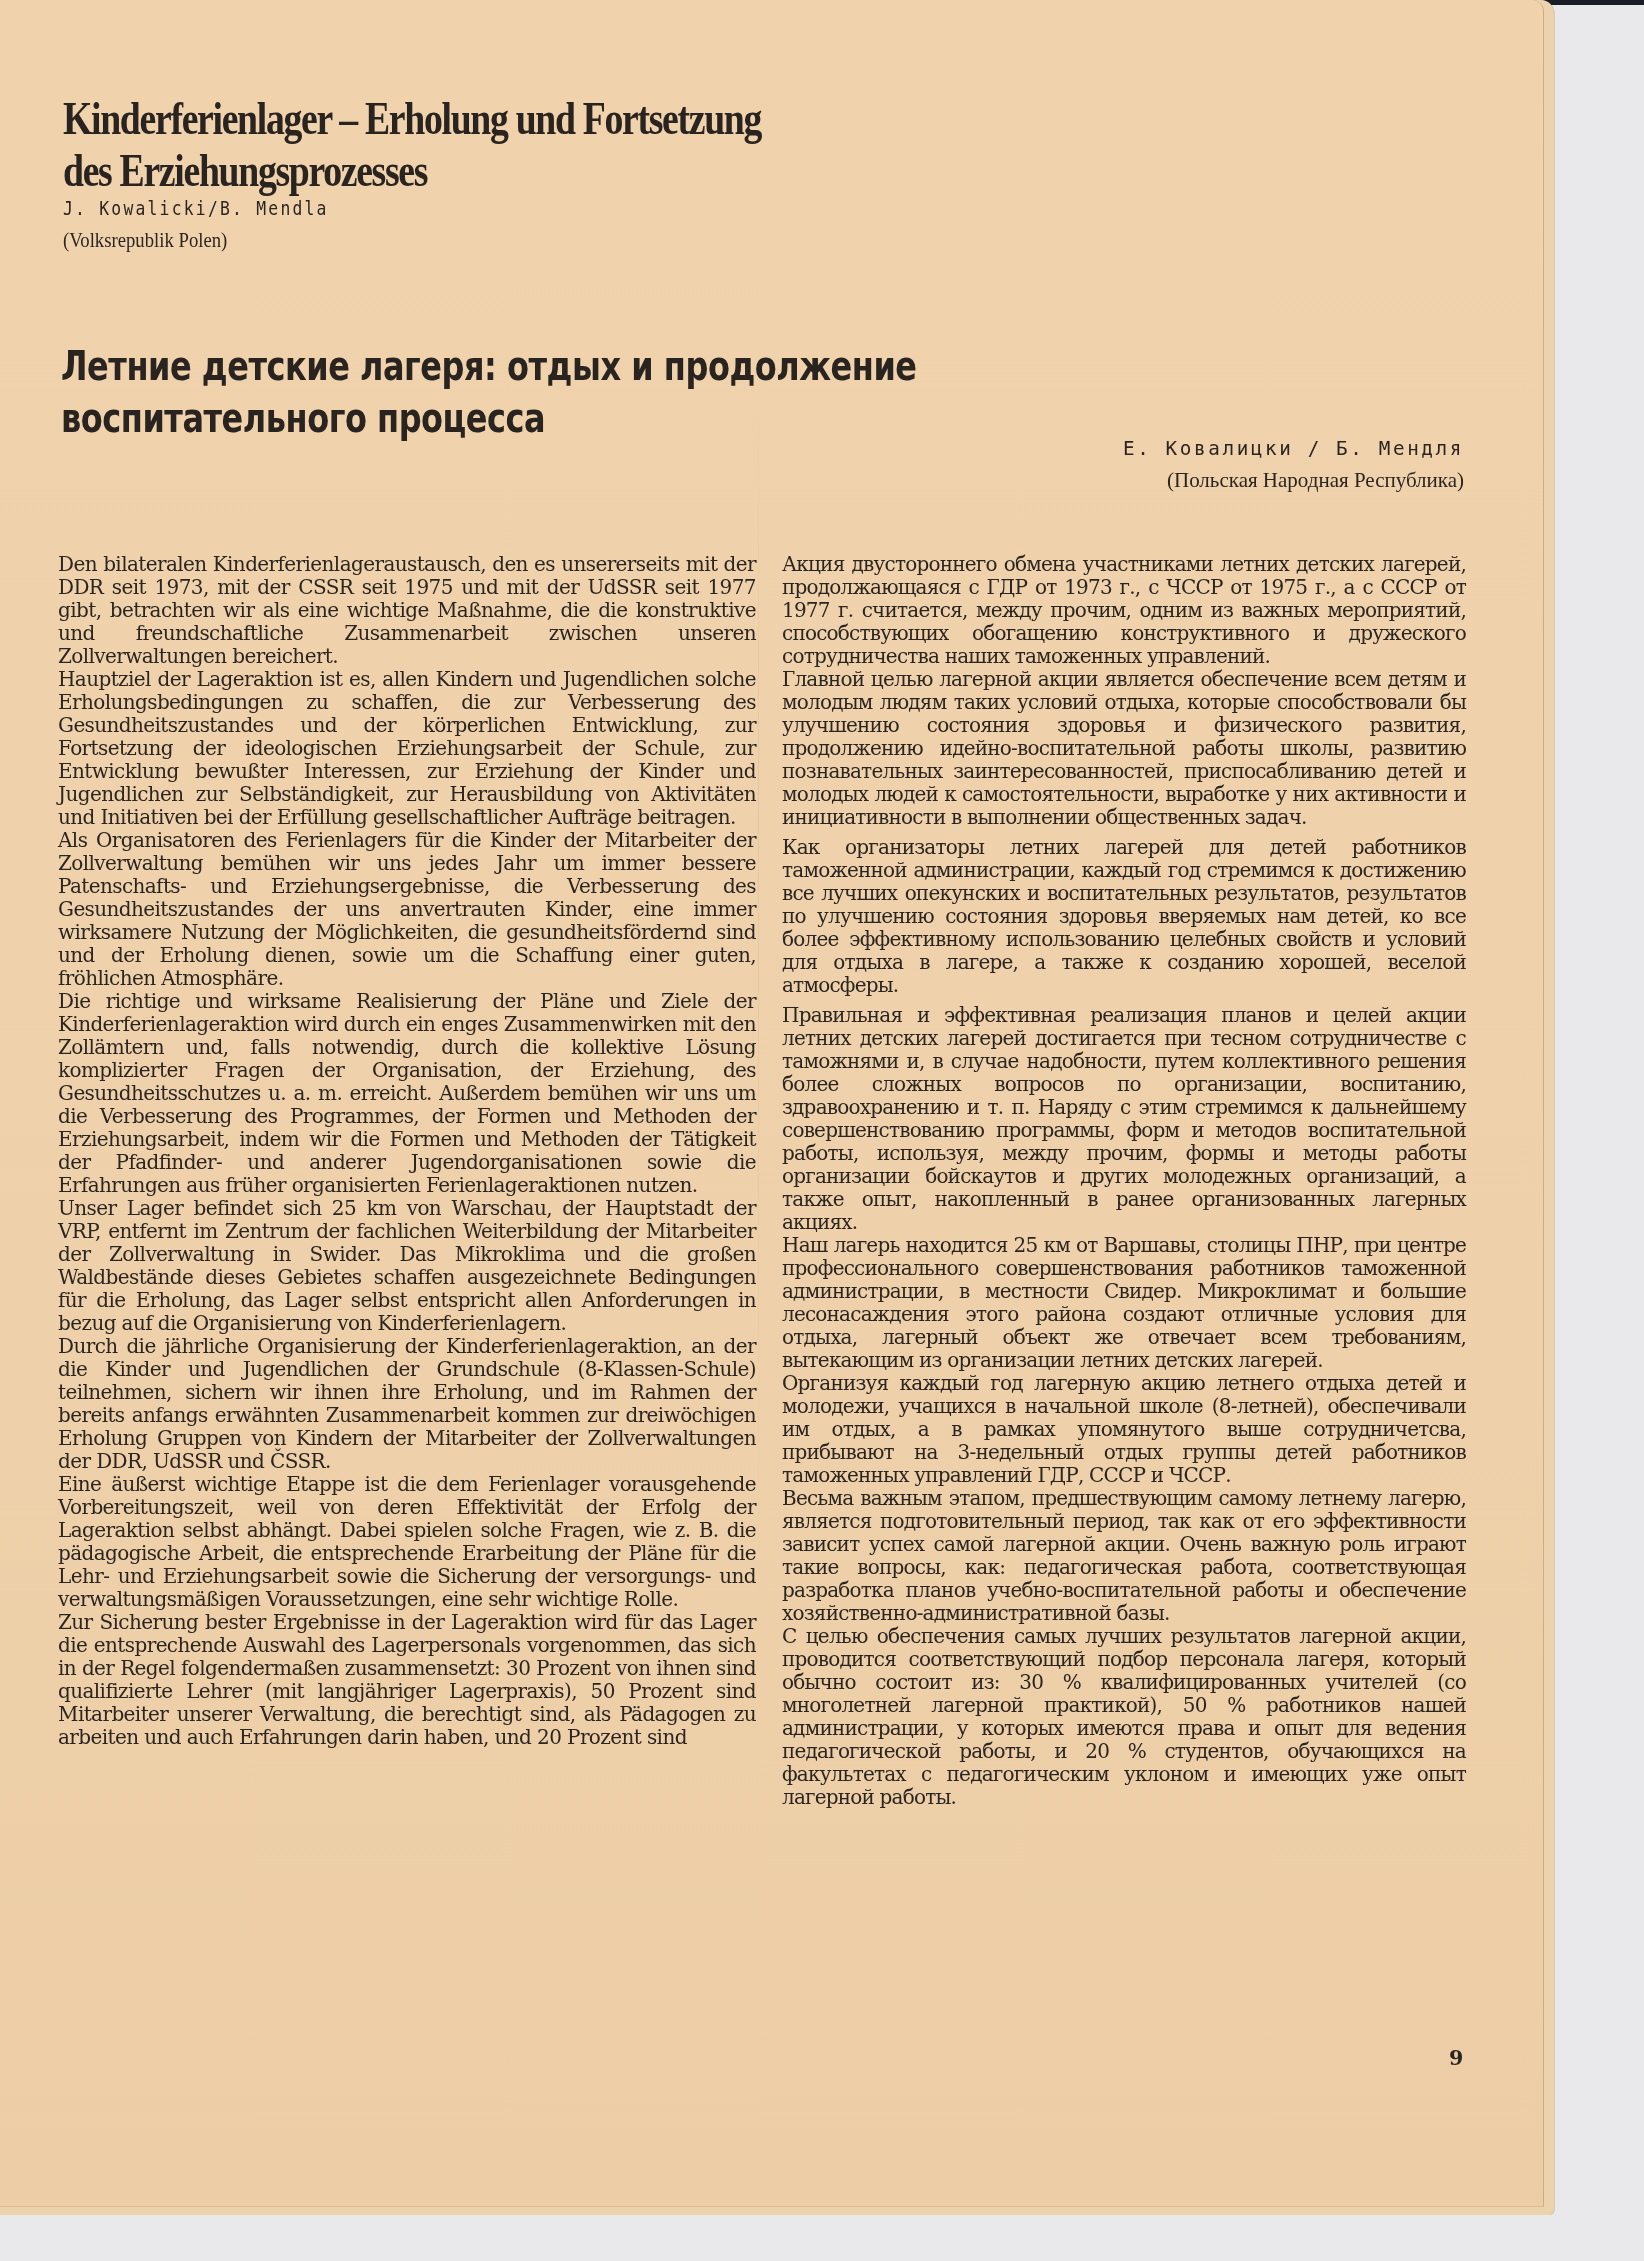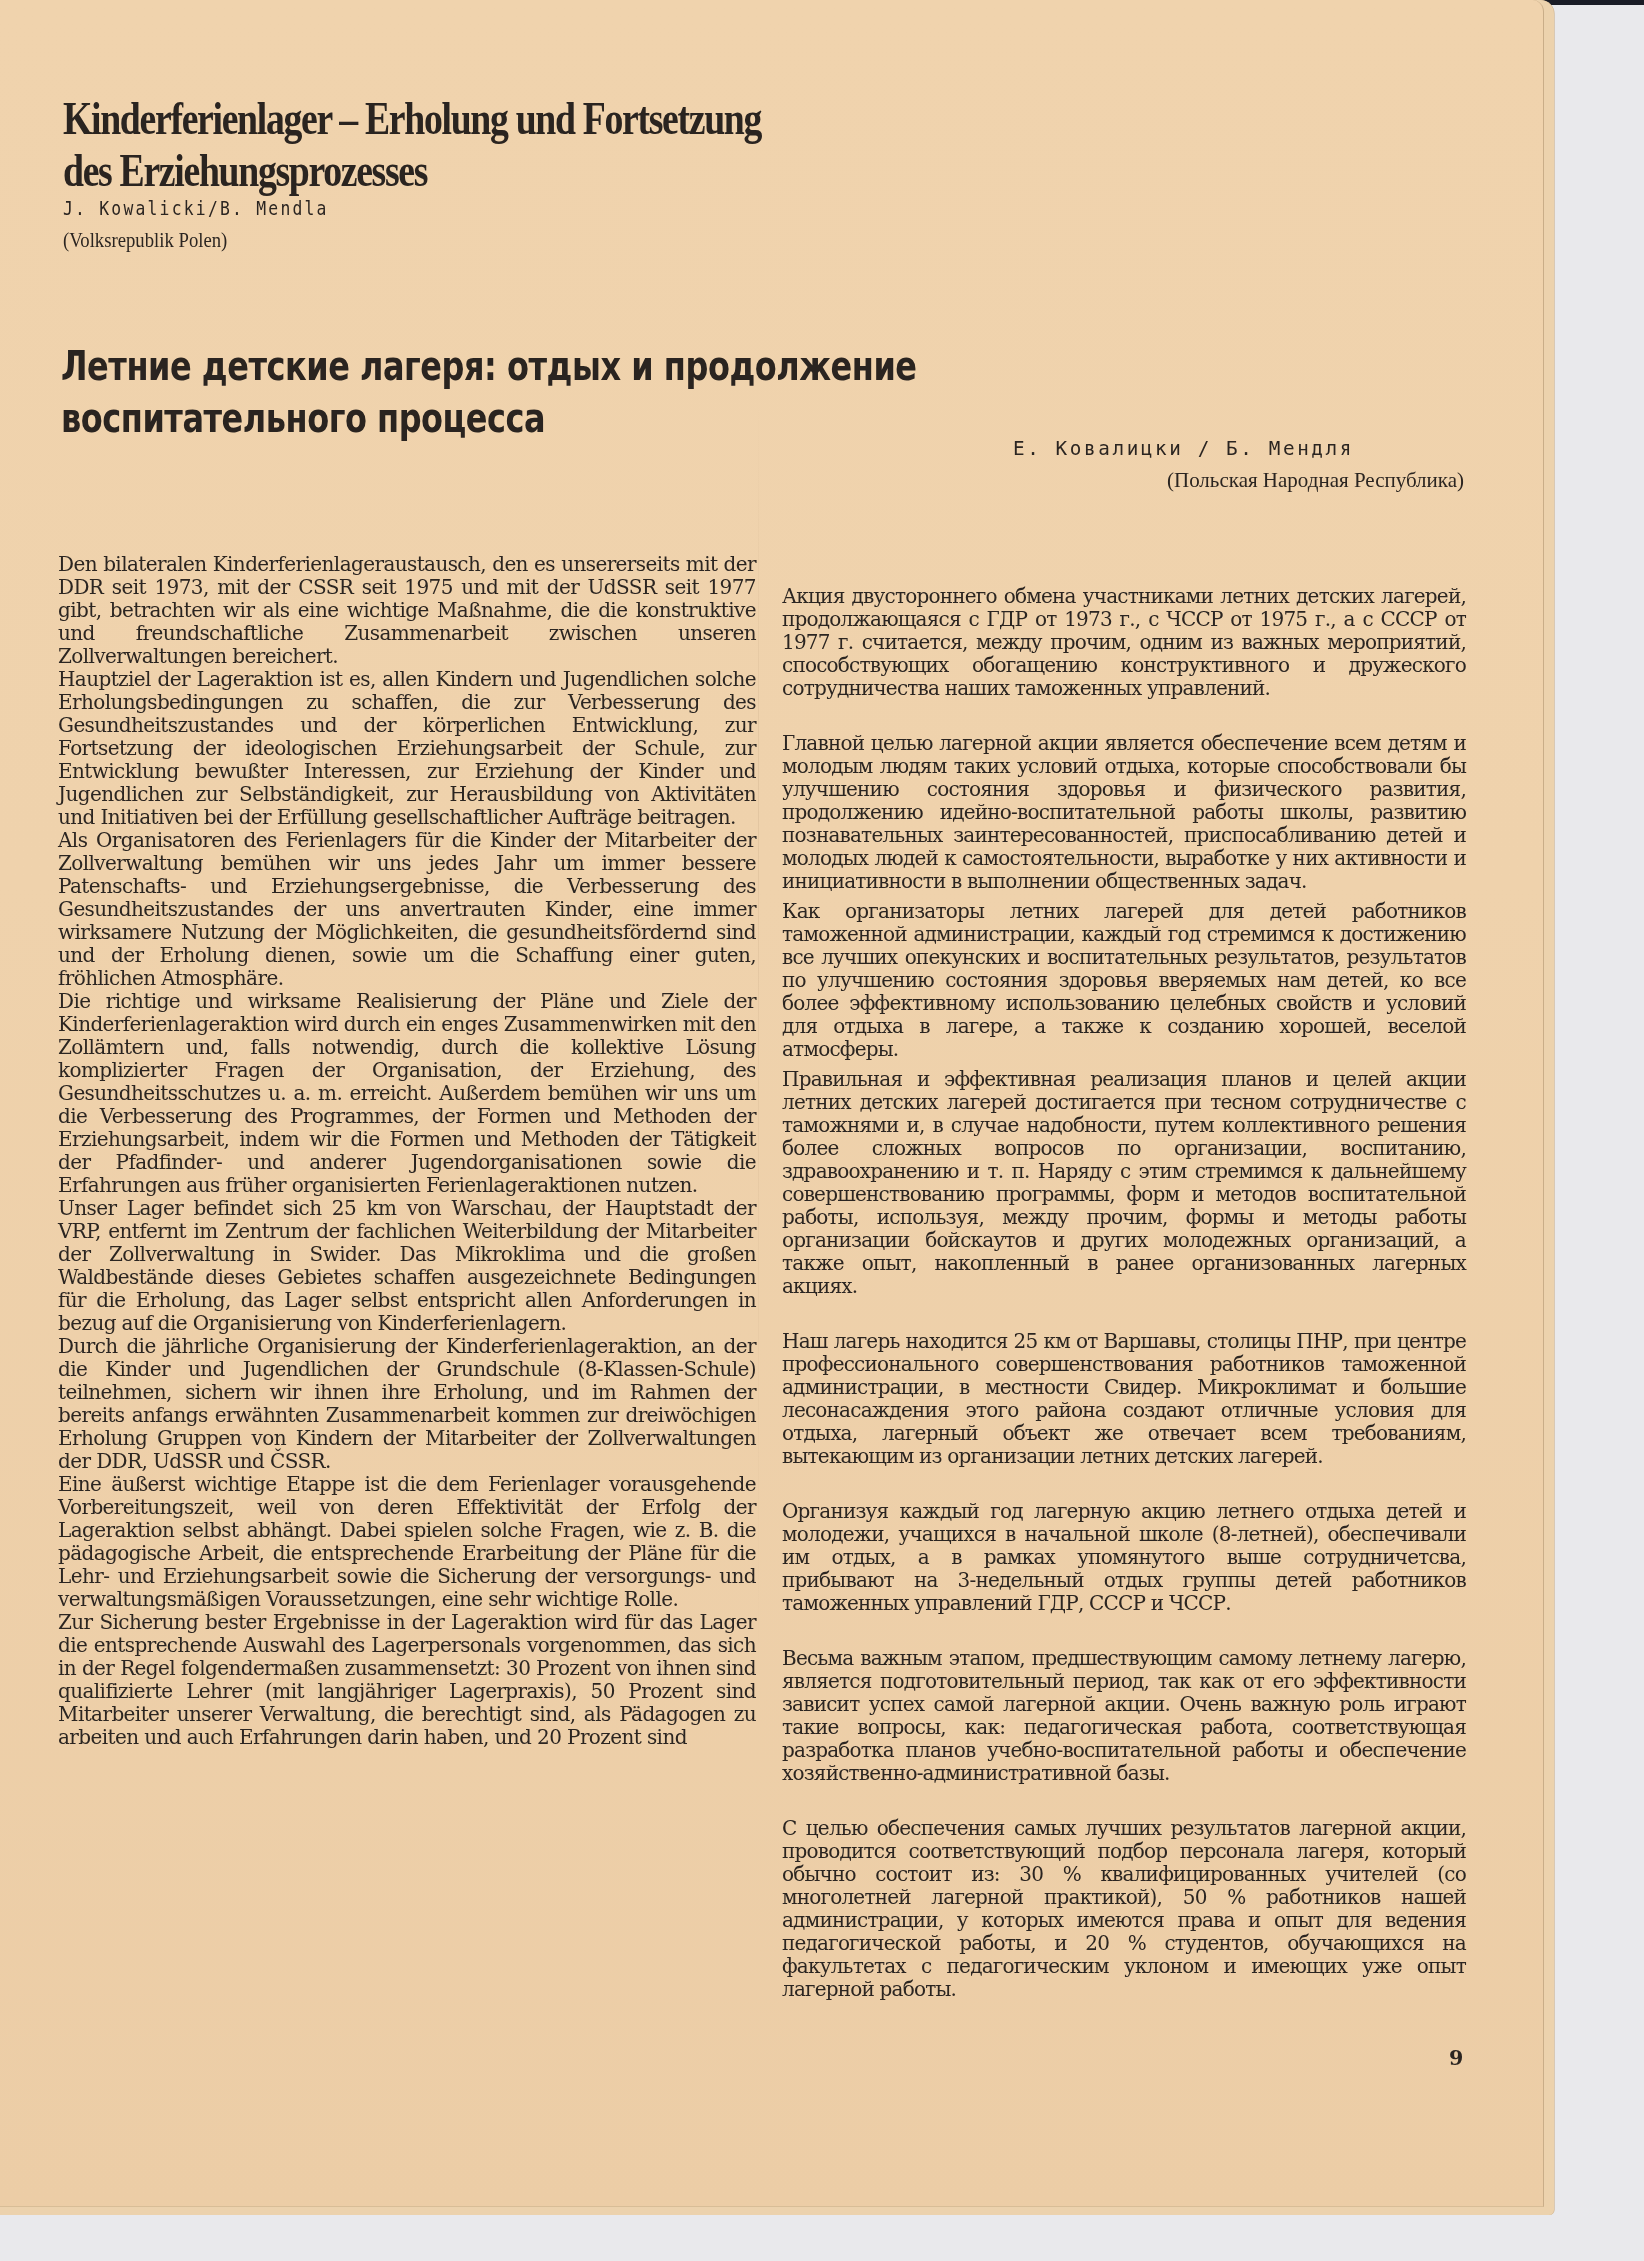--- a/index.html
+++ b/index.html
@@ -50,21 +50,21 @@
   .title-ru {
     position: absolute; left: 61px; top: 306px; width: 1161px;
     font-family: "DejaVu Sans", sans-serif;
     font-weight: bold; font-size: 41px; line-height: 52px;
     letter-spacing: -0.6px; color: #2a2420;
     transform: scaleX(0.78); transform-origin: left top;
     white-space: pre-line;
   }
   .authors-ru {
     position: absolute; right: 1645px; top: 437px;
-    left: 1013px; width: 497px; 
+    left: 967px; width: 497px; text-align: right;
     font-family: "DejaVu Sans Mono", monospace;
     font-size: 19.3px; letter-spacing: 2.6px; color: #2b2521;
   }
   .country-ru {
     position: absolute; left: 967px; top: 468px; width: 497px; text-align: right;
     font-family: "Liberation Serif", serif;
     font-size: 21px; color: #2b2521;
   }
 
   .col {
@@ -73,21 +73,21 @@
     font-size: 20px; line-height: 23px; color: #2b2521;
     text-align: justify; hyphens: manual;
   }
   .col.left  { left: 58px;   width: 698px; }
   .col.right { left: 782px; width: 684px; }
   .col p {
     margin: 0; padding: 0;
     transform-origin: left top;
   }
   .col.left p { letter-spacing: -0.6px; }
-  .col.right p { letter-spacing: -0.8px; margin-top: 32px; }
+  .col.right p { letter-spacing: -0.8px; }
   .col.right p.gap { margin-top: 7px; }
 
   .page-number {
     position: absolute; left: 1449px; top: 2046px;
     font-family: "DejaVu Serif", serif; font-weight: bold;
     font-size: 20.6px; color: #2b2521;
   }
   .fold-line {
     position: absolute; left: 758px; top: 400px; width: 1.3px; height: 1290px;
     background: linear-gradient(180deg, rgba(120,90,60,0) 0%, rgba(120,90,60,0.10) 30%, rgba(120,90,60,0) 100%);

